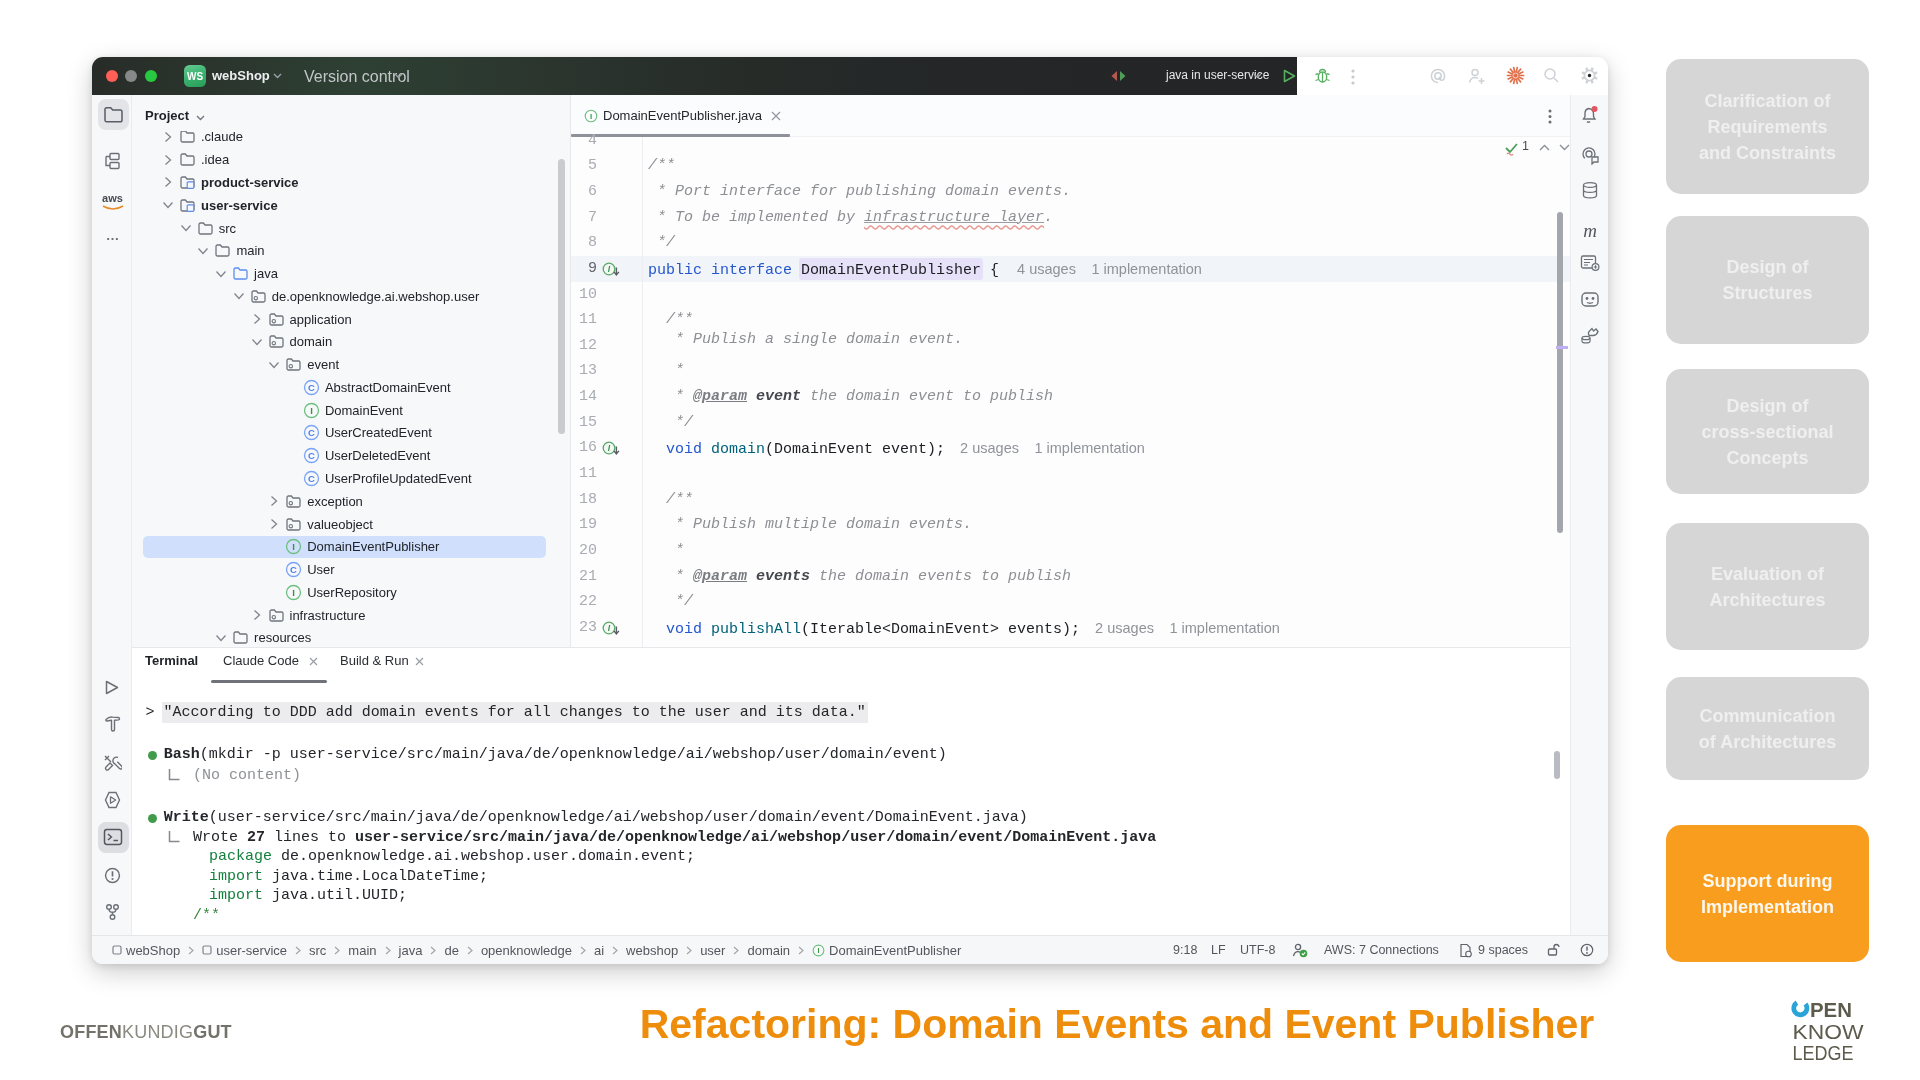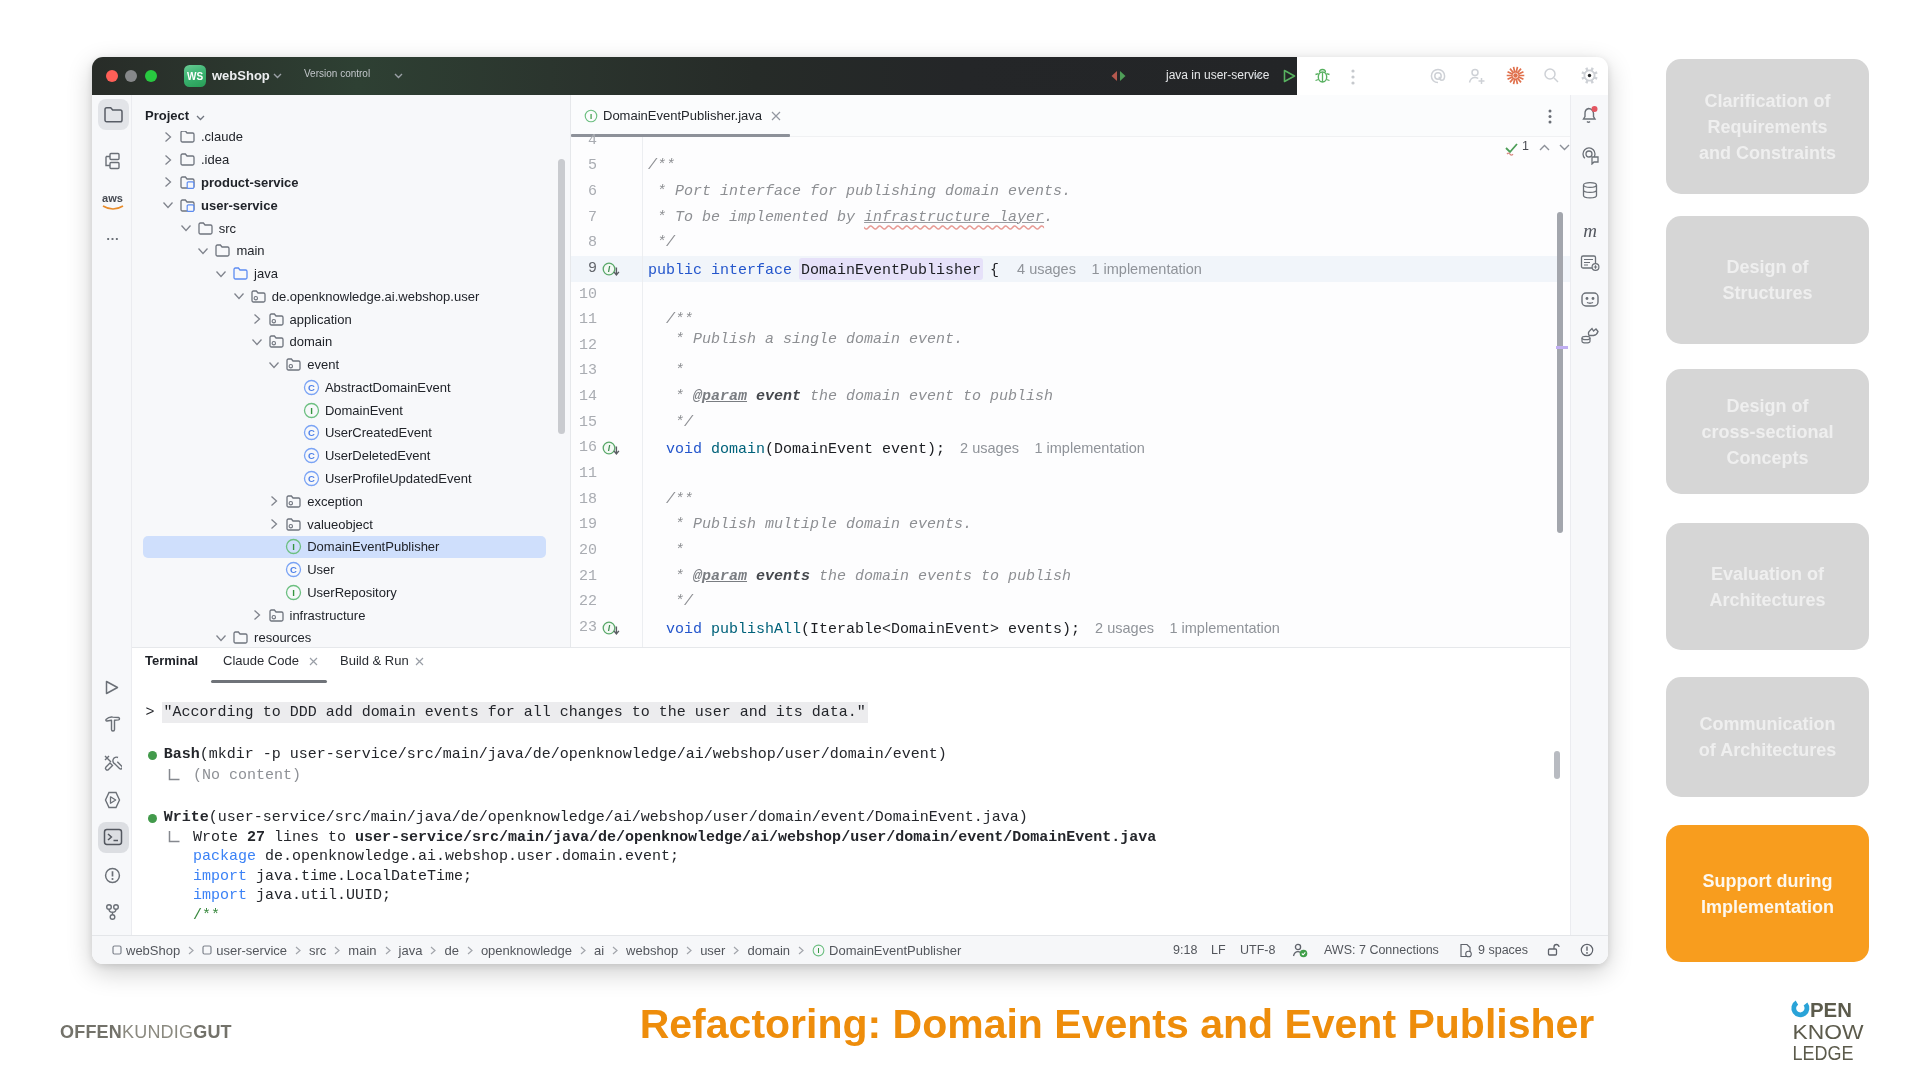--- a/index.html
+++ b/index.html
@@ -26,40 +26,40 @@
 .prm{color:#7a7d82;text-decoration:underline;font-weight:bold;}
 .pn{color:#44474c;font-weight:bold;}
 .cmt{color:#8d8f93;font-style:italic;}
 .kw{color:#2456cc;}
 .mth{color:#00627a;}
 .hint{font-family:"Liberation Sans",sans-serif;font-size:14.5px;color:#8f9399;font-style:normal;}
 .tl{position:absolute;left:53px;height:20px;line-height:20px;font-family:"Liberation Mono",monospace;
   font-size:15px;color:#24262b;white-space:pre;}
 .tlb{font-weight:bold;}
 .gray{color:#8e9196;}
-.tkw{color:#3b82f6;}
+.tkw{color:#15803d;margin-left:16px;}
 .grn{color:#37873c;}
 .dot{position:absolute;left:16px;width:9px;height:9px;border-radius:50%;background:#429a4b;}
 .box{position:absolute;left:1666px;width:203px;border-radius:15px;background:#d6d6d6;color:#efefef;
   font-weight:bold;font-size:18px;line-height:26px;display:flex;align-items:center;justify-content:center;text-align:center;}
 svg{display:block;}
 </style>
 </head>
 <body>
 <div id="win">
   <div id="tbar">
     <div class="abs" style="left:14px;top:13px;width:12px;height:12px;border-radius:6px;background:#ff5f57;"></div>
     <div class="abs" style="left:33px;top:13px;width:12px;height:12px;border-radius:6px;background:#86888a;"></div>
     <div class="abs" style="left:53px;top:13px;width:12px;height:12px;border-radius:6px;background:#28c840;"></div>
     <div class="abs" style="left:92px;top:8px;width:22px;height:22px;border-radius:5.5px;background:linear-gradient(160deg,#7ed4a4 -20%,#3cb472 45%,#279c55 100%);color:#fff;font-size:10px;font-weight:bold;display:flex;align-items:center;justify-content:center;">WS</div>
     <div class="abs" style="left:120px;top:11px;font-size:13px;font-weight:600;color:#eceef0;">webShop</div>
     <svg class="abs" style="left:181px;top:16px;" width="9" height="6">
         <path d="M1 1l3.5 3.5L8 1" stroke="#9ba0a6" stroke-width="1.4" fill="none"></path>
       </svg>
-    <div class="abs" style="left:212px;top:11px;font-size:10px;color:#c2c6ca;">Version control</div>
+    <div class="abs" style="left:212px;top:11px;font-size:16px;color:#c2c6ca;">Version control</div>
     <svg class="abs" style="left:302px;top:16px;" width="9" height="6">
         <path d="M1 1l3.5 3.5L8 1" stroke="#9ba0a6" stroke-width="1.4" fill="none"></path>
       </svg>
     <svg class="abs" style="left:1018px;top:12px;" width="17" height="14">
         <path d="M7 2v10L1.5 7z" fill="#b5584e"></path>
         <path d="M10 2v10L15.5 7z" fill="#4f9e58"></path>
       </svg>
     <div class="abs" style="left:1041px;top:11px;font-size:12px;color:#e6e8ea;padding-left:33px;">java in user-service</div>
     <svg class="abs" style="left:1161px;top:16px;" width="9" height="6">
         <path d="M1 1l3.5 3.5L8 1" stroke="#9ba0a6" stroke-width="1.4" fill="none"></path>
@@ -678,21 +678,21 @@
         <path d="M7 3.6v4.2" stroke="#5f636b" stroke-width="1.4"></path>
         <circle cx="7" cy="9.9" r=".9" fill="#5f636b"></circle>
       </svg>
   </div>
 </div>
 
 <div class="box" style="top:59px;height:135px;">Clarification of<br>Requirements<br>and Constraints</div>
 <div class="box" style="top:216px;height:128px;">Design of<br>Structures</div>
 <div class="box" style="top:369px;height:125px;">Design of<br>cross-sectional<br>Concepts</div>
 <div class="box" style="top:523px;height:127px;">Evaluation of<br>Architectures</div>
-<div class="box" style="top:677px;height:120px;">Communication<br>of Architectures</div>
+<div class="box" style="top:677px;height:103px;">Communication<br>of Architectures</div>
 <div class="box" style="top:825px;height:137px;background:#f89d1e;color:#fdf8ef;">Support during<br>Implementation</div>
 
 <div class="abs" id="okg" style="left:60px;top:1022px;font-size:18px;letter-spacing:0.2px;color:#73726a;"><b>OFFEN</b><span style="color:#8b8a80;">KUNDIG</span><b>GUT</b></div>
 <div class="abs" id="title" style="left:1117px;top:1001px;transform:translateX(-50%);font-size:41px;font-weight:bold;color:#ee8d0b;white-space:nowrap;">Refactoring: Domain Events and Event Publisher</div>
 <div class="abs" id="oklogo" style="left:1790px;top:1000px;">
     <svg width="82" height="66" viewBox="0 0 82 66">
       <path d="M 6.9 2.6 A 6.6 6.6 0 1 0 15.5 4.1" fill="none" stroke="#29a3d8" stroke-width="4.8"></path>
       <text x="20" y="16.8" font-size="21" font-weight="bold" fill="#5c5b4c" font-family="Liberation Sans" textLength="42" lengthAdjust="spacingAndGlyphs">PEN</text>
       <text x="2.5" y="38.6" font-size="21" fill="#5c5b4c" font-family="Liberation Sans" textLength="71" lengthAdjust="spacingAndGlyphs">KNOW</text>
       <text x="2.5" y="60.4" font-size="21" fill="#5c5b4c" font-family="Liberation Sans" textLength="61" lengthAdjust="spacingAndGlyphs">LEDGE</text>

